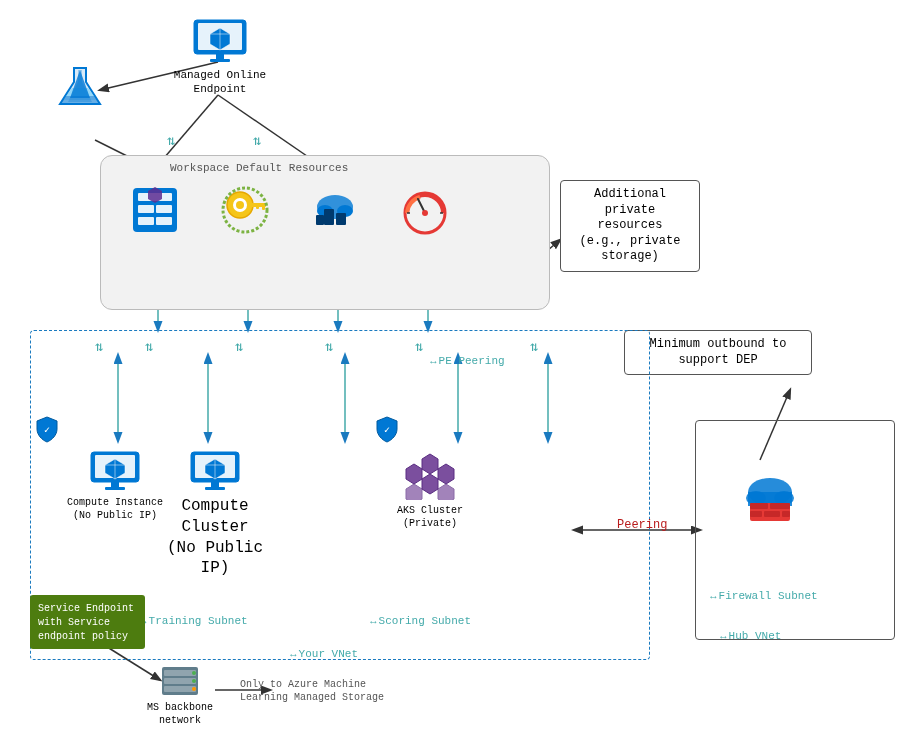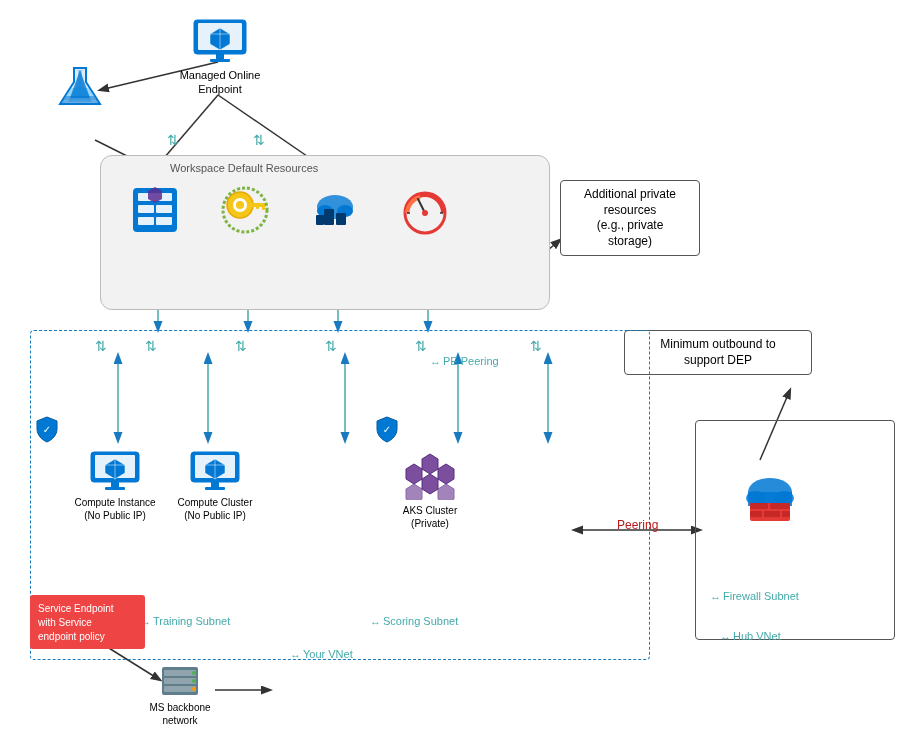--- a/index.html
+++ b/index.html
@@ -9,20 +9,21 @@
       font-size: 12px;
       width: 919px;
       height: 735px;
       overflow: hidden;
       position: relative;
     }
     .diagram {
       position: relative;
       width: 919px;
       height: 735px;
+      font-family: Liberation Mono, monospace;
     }
     
     .box {
       position: absolute;
       border: 1.5px solid;
       border-radius: 4px;
     }
     .dashed {
       border-style: dashed;
     }
@@ -278,21 +279,21 @@
   <div class="icon-container" style="left:165px;top:450px;width:100px;">
     <svg width="52" height="42" viewBox="0 0 52 42">
       <rect x="2" y="2" width="48" height="30" rx="3" fill="#0078d4" stroke="#0078d4" stroke-width="1"></rect>
       <rect x="6" y="5" width="40" height="23" rx="1" fill="#fff" opacity="0.9"></rect>
       <polygon points="26,9 36,15 36,23 26,29 16,23 16,15" fill="#0078d4" stroke="#fff" stroke-width="0.5"></polygon>
       <line x1="26" y1="9" x2="26" y2="29" stroke="#fff" stroke-width="0.5"></line>
       <line x1="16" y1="15" x2="36" y2="15" stroke="#fff" stroke-width="0.5"></line>
       <rect x="22" y="32" width="8" height="5" fill="#0078d4"></rect>
       <rect x="16" y="37" width="20" height="3" rx="1" fill="#0078d4"></rect>
     </svg>
-    <div class="label" style="font-size:10px;">Compute Cluster<br>(No Public IP)</div>
+    <div class="label" style="font-size:16px;">Compute Cluster<br>(No Public IP)</div>
   </div>
 
   <div class="icon-container" style="left:380px;top:450px;width:100px;">
     <svg width="56" height="50" viewBox="0 0 56 50">
 
       <polygon points="28,4 36,9 36,19 28,24 20,19 20,9" fill="#7b4f9e" stroke="#5a2d82" stroke-width="1"></polygon>
       <polygon points="12,14 20,19 20,29 12,34 4,29 4,19" fill="#7b4f9e" stroke="#5a2d82" stroke-width="1"></polygon>
       <polygon points="44,14 52,19 52,29 44,34 36,29 36,19" fill="#7b4f9e" stroke="#5a2d82" stroke-width="1"></polygon>
       <polygon points="28,24 36,29 36,39 28,44 20,39 20,29" fill="#7b4f9e" stroke="#5a2d82" stroke-width="1"></polygon>
       <polygon points="12,34 20,39 20,49 12,54 4,49 4,39" fill="#7b4f9e" stroke="#5a2d82" stroke-width="1" opacity="0.7"></polygon>
@@ -311,38 +312,39 @@
 
       <rect x="10" y="33" width="40" height="18" rx="2" fill="#e53935"></rect>
       <rect x="10" y="33" width="18" height="6" rx="1" fill="#c62828"></rect>
       <rect x="30" y="33" width="20" height="6" rx="1" fill="#c62828"></rect>
       <rect x="10" y="41" width="12" height="6" rx="1" fill="#c62828"></rect>
       <rect x="24" y="41" width="16" height="6" rx="1" fill="#c62828"></rect>
       <rect x="42" y="41" width="8" height="6" rx="1" fill="#c62828"></rect>
     </svg>
   </div>
 
-  <div style="position:absolute;left:30px;top:595px;width:115px;padding:6px 8px;background:#ef4444;border-radius:3px;">
+  <div style="position:absolute;left:30px;top:595px;width:115px;padding:6px 8px;background:#4d7c0f;border-radius:3px;">
     <span style="color:#fff;font-size:10px;line-height:1.3;">Service Endpoint<br>with  Service<br>endpoint policy</span>
   </div>
 
   <div class="icon-container" style="left:140px;top:665px;width:80px;">
     <svg width="40" height="32" viewBox="0 0 40 32">
 
       <rect x="2" y="2" width="36" height="28" rx="2" fill="#607d8b"></rect>
       <rect x="4" y="5" width="32" height="6" rx="1" fill="#90a4ae"></rect>
       <rect x="4" y="13" width="32" height="6" rx="1" fill="#90a4ae"></rect>
       <rect x="4" y="21" width="32" height="6" rx="1" fill="#90a4ae"></rect>
       <circle cx="34" cy="8" r="2" fill="#4caf50"></circle>
       <circle cx="34" cy="16" r="2" fill="#4caf50"></circle>
       <circle cx="34" cy="24" r="2" fill="#ff9800"></circle>
     </svg>
     <div class="label" style="font-size:10px;">MS backbone<br>network</div>
   </div>
 
+  <div style="position:absolute;left:240px;top:678px;font-size:10px;color:#555;line-height:1.3;">Only to Azure Machine<br>Learning Managed Storage</div>
 
   <div style="position:absolute;left:617px;top:518px;font-size:12px;font-weight:500;color:#b91c1c;">Peering</div>
 
   <div style="position:absolute;left:95px;top:338px;font-size:14px;color:#4aa;">⇅</div>
   <div style="position:absolute;left:145px;top:338px;font-size:14px;color:#4aa;">⇅</div>
   <div style="position:absolute;left:235px;top:338px;font-size:14px;color:#4aa;">⇅</div>
   <div style="position:absolute;left:325px;top:338px;font-size:14px;color:#4aa;">⇅</div>
   <div style="position:absolute;left:415px;top:338px;font-size:14px;color:#4aa;">⇅</div>
   <div style="position:absolute;left:530px;top:338px;font-size:14px;color:#4aa;">⇅</div>
 

